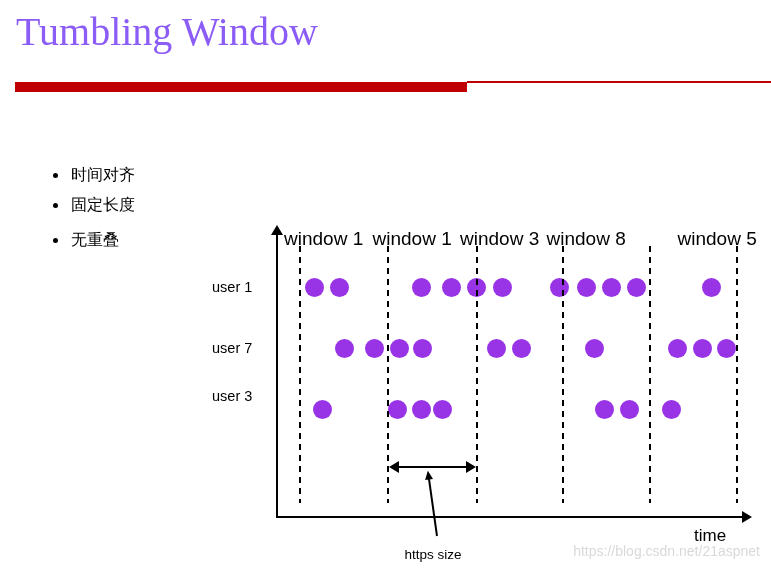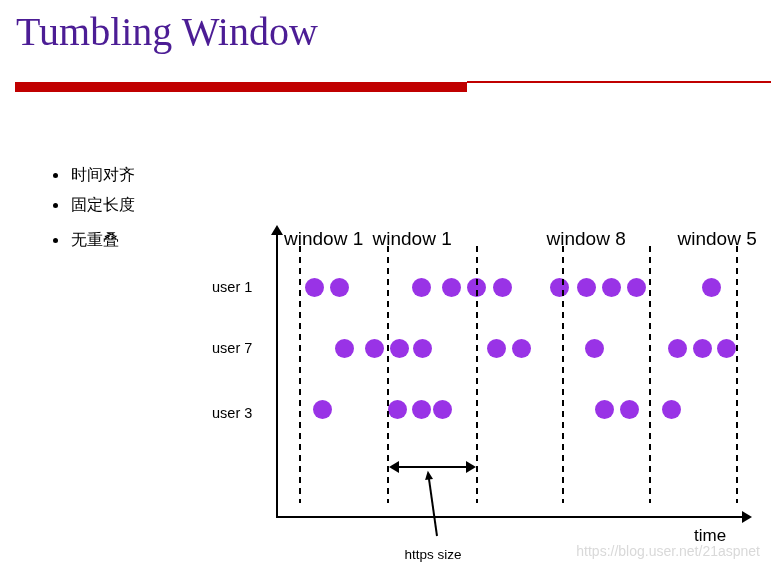--- a/index.html
+++ b/index.html
@@ -4,21 +4,21 @@
 <style>
   * { margin:0; padding:0; box-sizing:border-box; }
   html,body { background:#ffffff; }
   .slide {
     position:relative; width:771px; height:573px; background:#fff;
     font-family:"Liberation Sans", sans-serif; overflow:hidden; color:#000;
   }
   .title {
     position:absolute; left:16px; top:8px;
     font-family:"Liberation Serif", serif; font-size:40px; line-height:1.2;
-    white-space:nowrap; color:#4c1d95;
+    white-space:nowrap; color:#8b5cf6;
   }
   .bar-thick { position:absolute; left:15px; top:82px; width:452px; height:10px; background:#C00000; }
   .bar-thin  { position:absolute; left:467px; top:81px; width:304px; height:2px; background:#C00000; }
 
   .bullet-item { position:absolute; left:53px; display:flex; align-items:center; gap:13px;
     font-family:"DejaVu Sans", sans-serif; font-size:16px; }
   .bullet-item.b0 { top:165px; }
   .bullet-item.b1 { top:195px; }
   .bullet-item.b2 { top:230px;align-items:center; }
   .bullet-dot { width:5px; height:5px; border-radius:50%; background:#000; flex:0 0 auto; }
@@ -108,34 +108,35 @@
       <div class="dot" style="left: 335px; top: 339px; background: rgb(153, 51, 230);"></div>
       <div class="dot" style="left: 365px; top: 339px; background: rgb(153, 51, 230);"></div>
       <div class="dot" style="left: 390px; top: 339px; background: rgb(153, 51, 230);"></div>
       <div class="dot" style="left: 413px; top: 339px; background: rgb(153, 51, 230);"></div>
       <div class="dot" style="left: 487px; top: 339px; background: rgb(153, 51, 230);"></div>
       <div class="dot" style="left: 512px; top: 339px; background: rgb(153, 51, 230);"></div>
       <div class="dot" style="left: 585px; top: 339px; background: rgb(153, 51, 230);"></div>
       <div class="dot" style="left: 668px; top: 339px; background: rgb(153, 51, 230);"></div>
       <div class="dot" style="left: 693px; top: 339px; background: rgb(153, 51, 230);"></div>
       <div class="dot" style="left: 717px; top: 339px; background: rgb(153, 51, 230);"></div>
-      <div class="ulabel" style="top: 405px; text-align: center;">user 3</div>
+      <div class="ulabel" style="top: 388px; text-align: center;">user 3</div>
       <div class="dot" style="left: 313px; top: 400px; background: rgb(153, 51, 230);"></div>
       <div class="dot" style="left: 388px; top: 400px; background: rgb(153, 51, 230);"></div>
       <div class="dot" style="left: 412px; top: 400px; background: rgb(153, 51, 230);"></div>
       <div class="dot" style="left: 433px; top: 400px; background: rgb(153, 51, 230);"></div>
       <div class="dot" style="left: 595px; top: 400px; background: rgb(153, 51, 230);"></div>
       <div class="dot" style="left: 620px; top: 400px; background: rgb(153, 51, 230);"></div>
       <div class="dot" style="left: 662px; top: 400px; background: rgb(153, 51, 230);"></div>
       <div class="boundary" style="left: 299px;"></div>
       <div class="boundary" style="left: 387px;"></div>
       <div class="boundary" style="left: 476px;"></div>
       <div class="boundary" style="left: 562px;"></div>
       <div class="boundary" style="left: 649px;"></div>
       <div class="boundary" style="left: 736px;"></div>
       <div class="wlabel" style="left: 284px;">window 1</div>
       <div class="wlabel" style="left: 372.5px;">window 1</div>
+      <div class="wlabel" style="left: 460px;">window 3</div>
       <div class="wlabel" style="left: 546.5px;">window 8</div>
       <div class="wlabel" style="left: 633.5px; margin-left: 44px;">window 5</div>
     </div>
 
-  <div class="watermark">https://blog.user.net/21aspnet</div>
+  <div class="watermark">https://blog.csdn.net/21aspnet</div>
 </div>
 
 </body></html>

